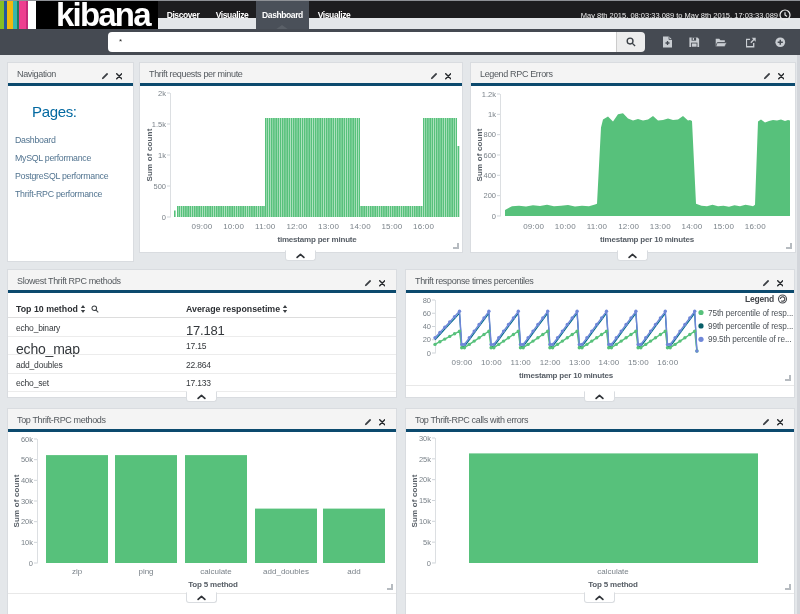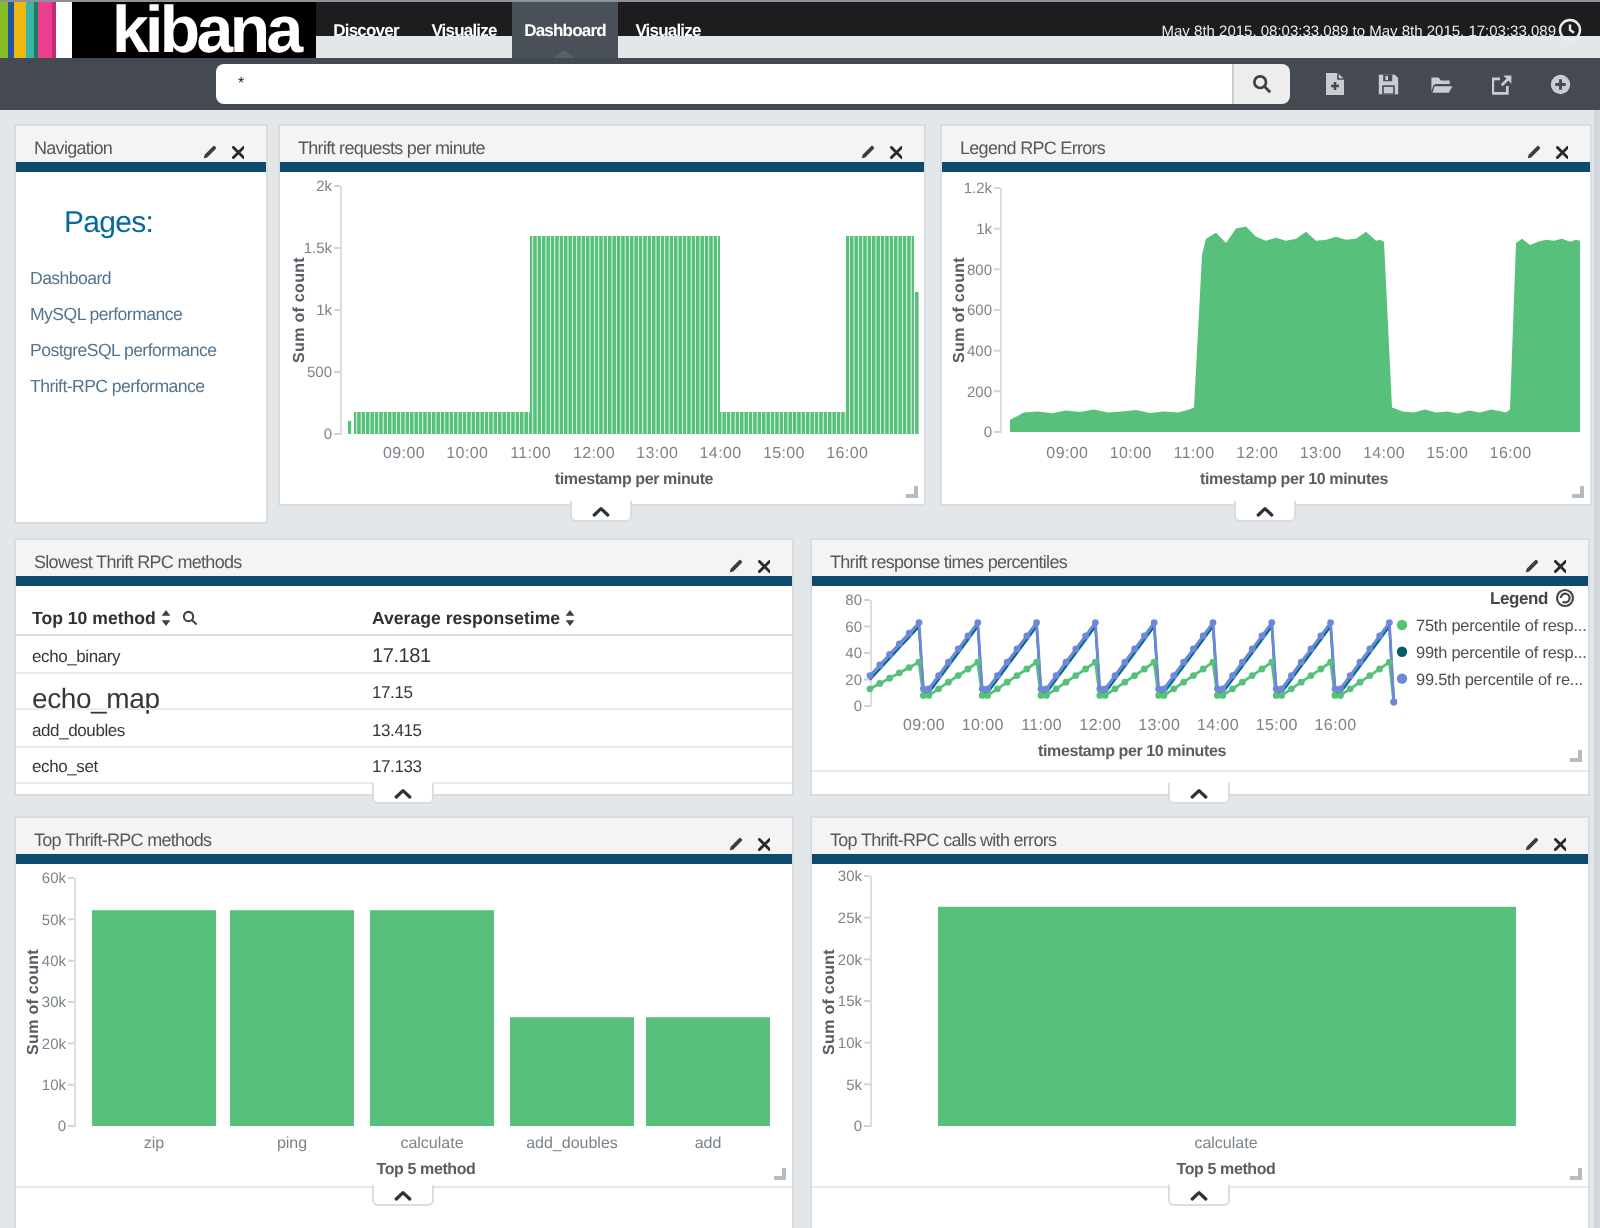--- a/index.html
+++ b/index.html
@@ -10,21 +10,21 @@
 .kib{position:absolute;left:56px;top:-3px;color:#fff;font-size:33px;font-weight:bold;letter-spacing:-1.8px;line-height:33px}
 .nav{position:absolute;top:0;height:29px;line-height:29px;color:#fff;font-size:8.5px;font-weight:bold;letter-spacing:-0.4px;text-align:center}
 .navact{background:#4a5059}
 .caret{position:absolute;top:24px;width:0;height:0;border-left:7px solid transparent;border-right:7px solid transparent;border-bottom:5px solid #5a6068}
 .timer{position:absolute;top:0;right:22px;height:29px;line-height:29px;color:#ececec;font-size:7.5px}
 .qbar{position:absolute;left:0;top:29px;width:800px;height:26px;background:#454a52}
 .qtitle{position:absolute;left:10px;top:0;height:26px;line-height:26px;color:#fff;font-size:9.5px;font-weight:bold;letter-spacing:0.35px}
 .qinput{position:absolute;left:108px;top:3px;width:508px;height:20px;background:#fff;border-radius:4px 0 0 4px;font-size:8px;color:#222;padding-left:11px;line-height:20px}
 .qbtn{position:absolute;left:616px;top:3px;width:29px;height:20px;background:#ededed;border-left:1px solid #ccc;border-radius:0 4px 4px 0;text-align:center}
 .panel{position:absolute;background:#fff;border:1px solid #d9dce0}
-.phead{position:absolute;left:0;top:0;right:0;height:23px;background:#f4f4f4;border-bottom:5px solid #0c4a6e}
+.phead{position:absolute;left:0;top:0;right:0;height:23px;background:#f4f4f4;border-bottom:3px solid #0c4a6e}
 .ptitle{position:absolute;left:9px;top:0;height:23px;line-height:23px;font-size:9px;color:#54595e;letter-spacing:-0.35px;white-space:nowrap}
 .hic{position:absolute;top:9px;right:24px}.hic svg,.hic2 svg{display:block}
 .hic2{position:absolute;top:10px;right:11px}
 .ctab{position:absolute;width:31px;height:11px;background:#fff;border:1px solid #d9dce0;border-top:1px solid #fff;border-radius:0 0 3px 3px;z-index:5}.ctab svg{display:block;margin:2px auto 0}
 .rsz{position:absolute;width:6px;height:6px;border-right:2px solid #b6bbc0;border-bottom:2px solid #b6bbc0}
 a.nlink{color:#527490;text-decoration:none;font-size:8.8px;letter-spacing:-0.28px}
 </style></head><body>
 <div style="position:absolute;left:797px;top:55px;width:3px;height:559px;background:#d3d6db"></div>
 <div class="navbar">
 <div class="logoblk"></div>
@@ -224,27 +224,27 @@
         <path d="M4 0 L7 4 H1 z M4 11 L1 7 h6 z" fill="#3c4044"></path>
       </svg>&nbsp;&nbsp;<svg width="8" height="8" viewBox="0 0 11 11" style="vertical-align:-1px">
         <circle cx="4.5" cy="4.5" r="3.2" fill="none" stroke="#3c4044" stroke-width="1.4"></circle>
         <path d="M7 7 L10 10" stroke="#3c4044" stroke-width="1.4"></path>
       </svg></div>
 <div style="position:absolute;left:178px;top:34px;font-size:8.8px;font-weight:bold;color:#2d3034">Average responsetime <svg width="6" height="8" viewBox="0 0 8 11" style="vertical-align:-1px">
         <path d="M4 0 L7 4 H1 z M4 11 L1 7 h6 z" fill="#3c4044"></path>
       </svg></div>
 <div style="position:absolute;left:0;top:47px;width:388px;border-top:1px solid #ddd"></div>
 <div style="position:absolute;left:8px;top:53px;font-size:8.5px;letter-spacing:-0.2px;color:#34383c">echo_binary</div>
-<div style="position:absolute;left:178px;top:53px;font-size:10px;letter-spacing:-0.2px;color:#34383c">17.181</div>
+<div style="position:absolute;left:178px;top:53px;font-size:13px;letter-spacing:-0.2px;color:#34383c">17.181</div>
 <div style="position:absolute;left:0;top:66px;width:388px;border-top:1px solid #ececec"></div>
 <div style="position:absolute;left:8px;top:71px;font-size:14px;letter-spacing:-0.2px;color:#34383c">echo_map</div>
 <div style="position:absolute;left:178px;top:71px;font-size:8.5px;letter-spacing:-0.2px;color:#34383c">17.15</div>
 <div style="position:absolute;left:0;top:84px;width:388px;border-top:1px solid #ececec"></div>
 <div style="position:absolute;left:8px;top:90px;font-size:8.5px;letter-spacing:-0.2px;color:#34383c">add_doubles</div>
-<div style="position:absolute;left:178px;top:90px;font-size:8.5px;letter-spacing:-0.2px;color:#34383c">13.415</div>
+<div style="position:absolute;left:178px;top:90px;font-size:8.5px;letter-spacing:-0.2px;color:#34383c">22.864</div>
 <div style="position:absolute;left:0;top:103px;width:388px;border-top:1px solid #ececec"></div>
 <div style="position:absolute;left:8px;top:108px;font-size:8.5px;letter-spacing:-0.2px;color:#34383c">echo_set</div>
 <div style="position:absolute;left:178px;top:108px;font-size:8.5px;letter-spacing:-0.2px;color:#34383c">17.133</div>
 <div style="position:absolute;left:0;top:121px;width:388px;border-top:1px solid #ececec"></div>
 </div>
 <div class="ctab" style="left:186px;top:391px">
     <svg width="9" height="5.5" viewBox="0 0 12 7">
       <path d="M1.5 5.8 L6 1.6 L10.5 5.8" stroke="#2f3338" stroke-width="2.2" fill="none" stroke-linecap="round" stroke-linejoin="round"></path>
     </svg>
   </div>

